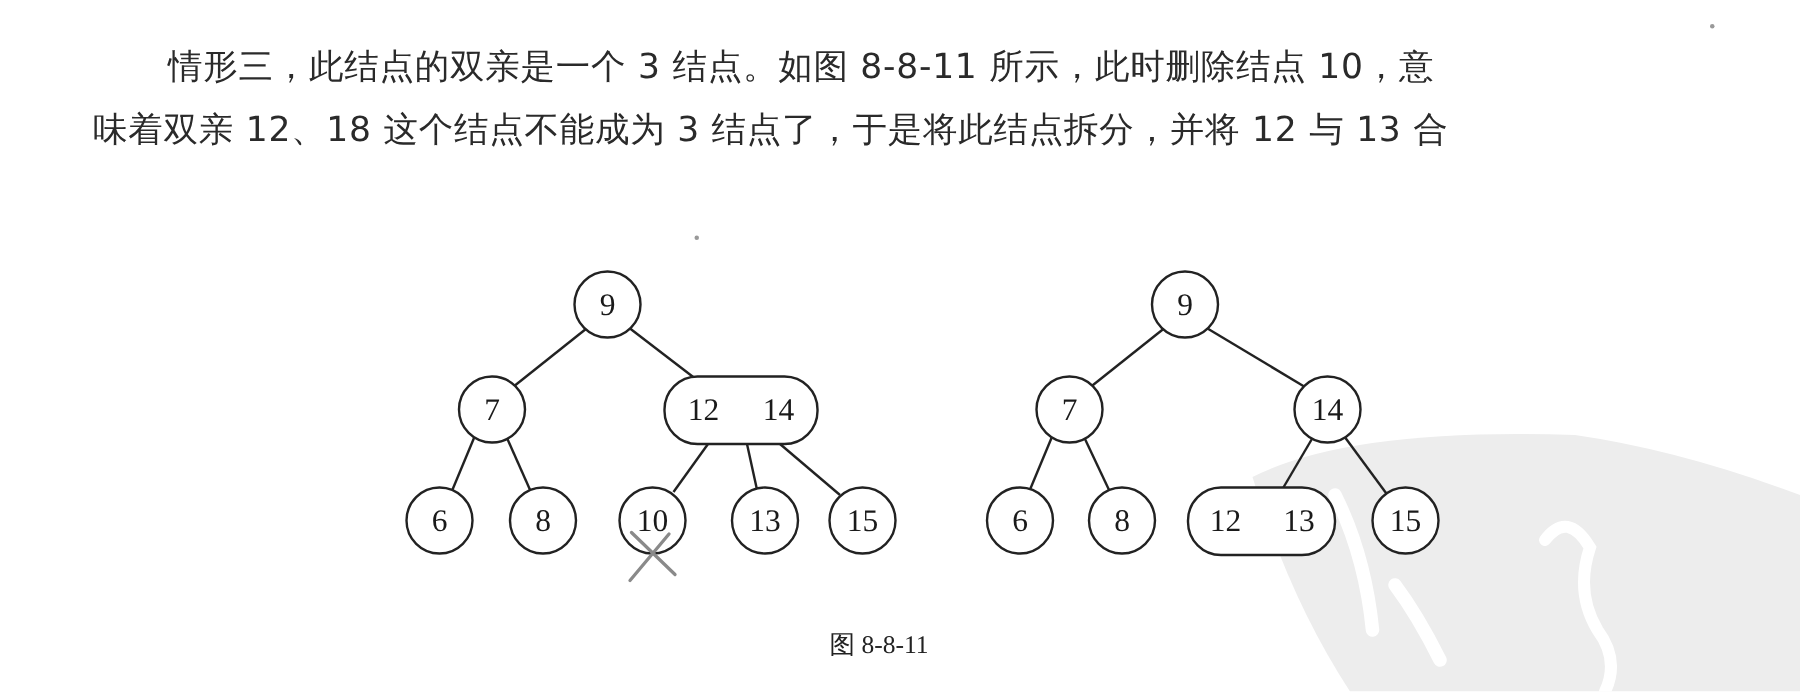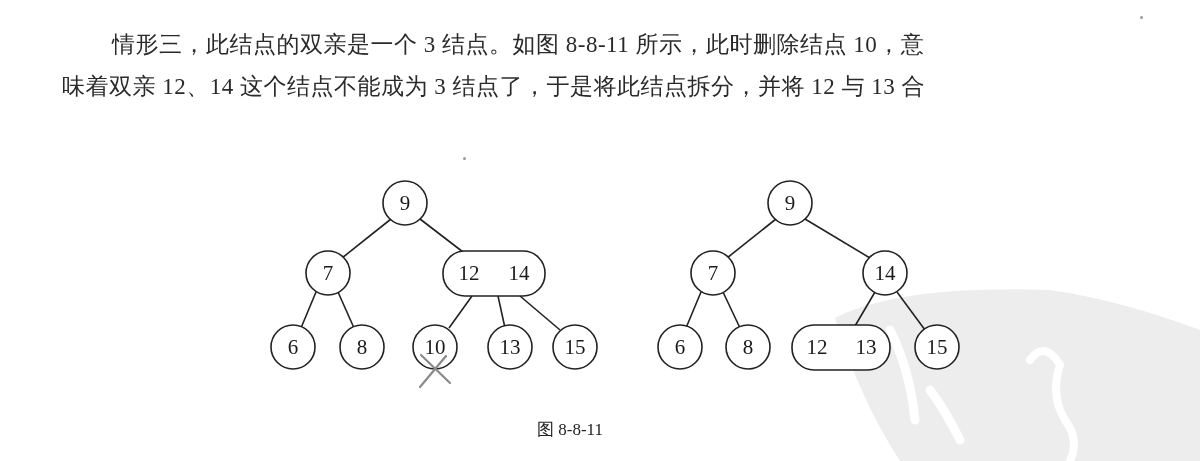--- a/index.html
+++ b/index.html
@@ -1,39 +1,39 @@
 <!DOCTYPE html>
 <html><head>
 <meta charset="utf-8">
 <style>
   html, body { margin:0; padding:0; }
   body { width:1200px; height:461px; background:#ffffff; position:relative; overflow:hidden;
          font-family:"DejaVu Sans", "Liberation Sans", sans-serif; color:#222; }
   .watermark { position:absolute; left:0; top:0; width:1200px; height:461px; pointer-events:none; }
   .para { position:absolute; left:62px; top:24px; width:1090px; font-size:23px; line-height:42px; color:#2a2a2a; letter-spacing:0.5px; }
-  .para .line { display:block; white-space:nowrap;font-family:Liberation Serif, serif; }
+  .para .line { display:block; white-space:nowrap; }
   .para .line.first { text-indent:50px; }
   .fig { position:absolute; left:0; top:0; width:1200px; height:461px; }
   .node-text { font-family:"Liberation Serif", "DejaVu Serif", serif; font-size:21px; fill:#1a1a1a; }
   .caption { position:absolute; left:0; width:1140px; top:418px; text-align:center;
-             font-family:"Liberation Serif", "DejaVu Serif", serif; font-size:17px; color:#222; }
+             font-family:"Liberation Serif", "DejaVu Serif", serif; font-size:17px; color:#222;padding-left:16px; }
   .dot { position:absolute; width:3px; height:3px; background:#999; border-radius:50%; }
 </style>
 </head>
 <body>
 
 <svg class="watermark" viewBox="0 0 1200 461">
   <path d="M835 318 Q900 285 1050 290 Q1120 300 1200 330 L1200 461 L900 461 Q860 400 835 318 Z" fill="#ededed"></path>
   <path d="M890 330 Q910 370 915 420 M930 390 Q945 410 960 440" stroke="#ffffff" stroke-width="9" fill="none" stroke-linecap="round"></path>
   <path d="M1030 360 Q1045 340 1060 365 Q1050 395 1065 420 Q1080 440 1070 461" stroke="#ffffff" stroke-width="8" fill="none" stroke-linecap="round"></path>
 </svg>
 
 <div class="para">
   <span class="line first">情形三，此结点的双亲是一个 3 结点。如图 8-8-11 所示，此时删除结点 10，意</span>
-  <span class="line">味着双亲 12、14 这个结点不能成为 3 结点了，于是将此结点拆分，并将 12 与 13 合</span>
+  <span class="line">味着双亲 12、18 这个结点不能成为 3 结点了，于是将此结点拆分，并将 12 与 13 合</span>
 </div>
 
 <div class="dot" style="left:1140px;top:16px;"></div>
 <div class="dot" style="left:463px;top:157px;"></div>
 
 <svg class="fig" viewBox="0 0 1200 461">
   <g stroke="#222" stroke-width="1.6" fill="none">
 
     <line x1="391" y1="219" x2="342" y2="258"></line>
     <line x1="420" y1="219" x2="463" y2="252"></line>

